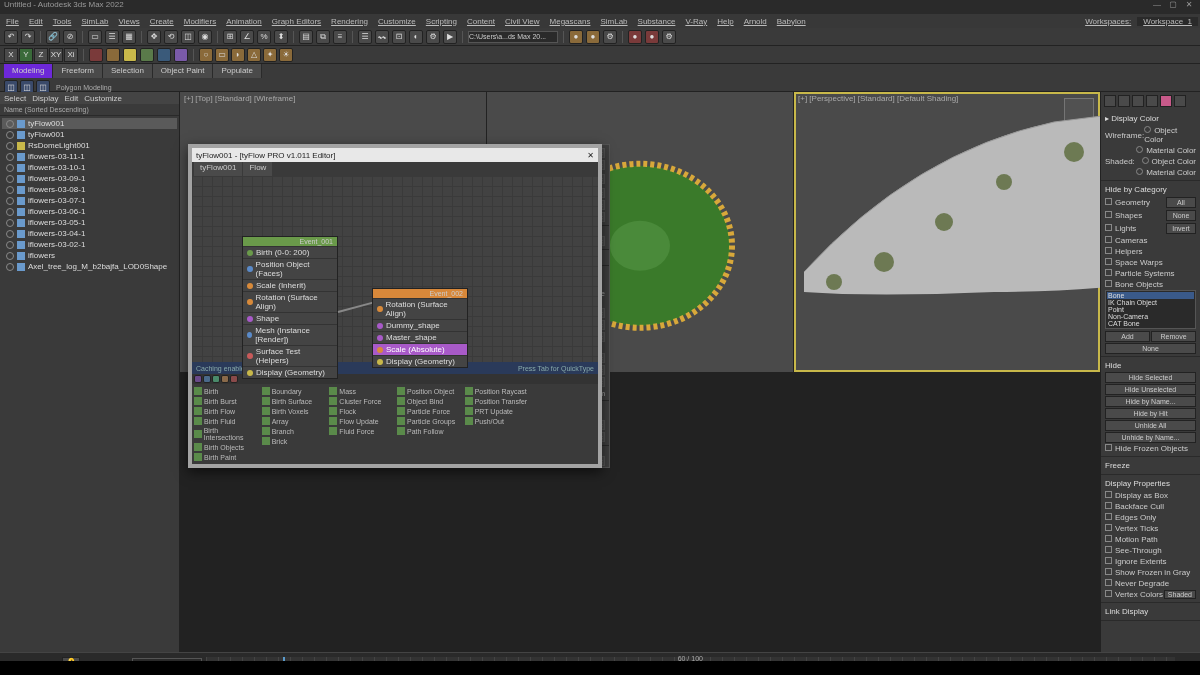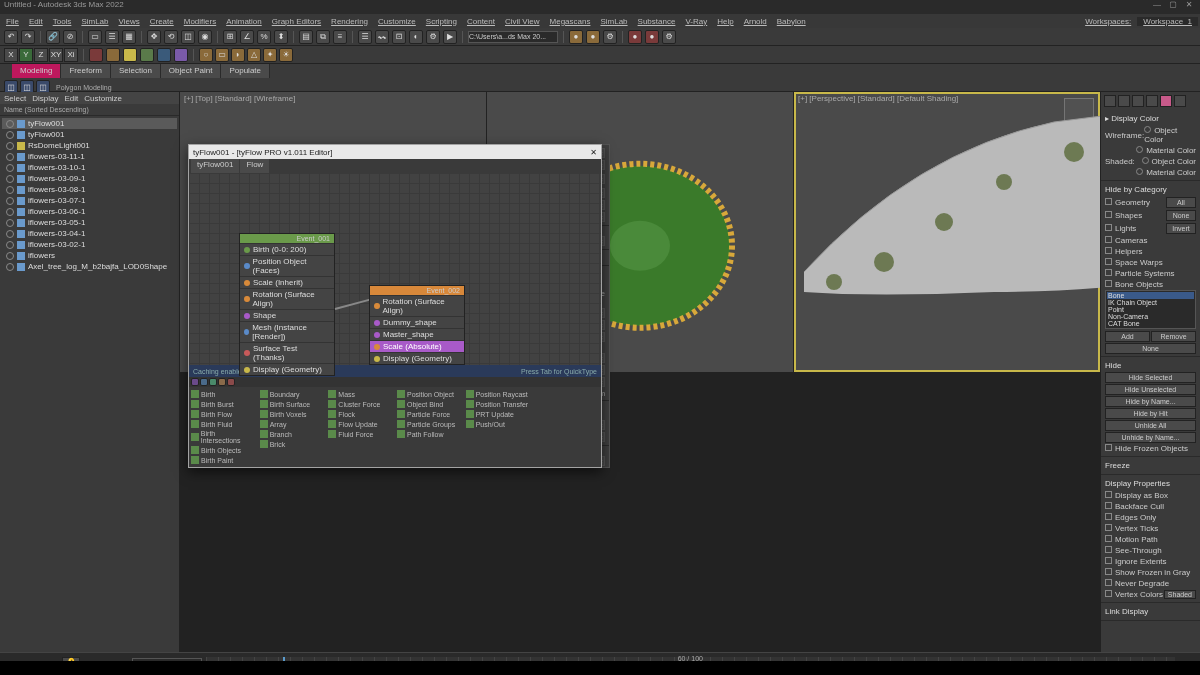--- a/index.html
+++ b/index.html
@@ -14,21 +14,21 @@
 .tbtn.accent { background:#5a7a4a; }
 .tbtn.red { background:#7a3a3a; }
 .tbtn.blue { background:#3a5a7a; }
 .tbtn.orange { background:#8a6a3a; }
 .tsep { width:1px; height:12px; background:#555; margin:0 2px; }
 .xyz { display:flex; gap:1px; }
 .xyz span { width:14px; height:14px; background:#4a4a4a; border:1px solid #222; text-align:center; line-height:12px; font-size:8px; cursor:pointer; color:#ddd; }
 .xyz .y { background:#3a6a3a; }
 .ribbbonrow { background:#3a3a3a; height:28px; display:flex; align-items:flex-start; padding:0 4px; gap:1px; border-bottom:1px solid #222; }
 .ribtab { padding:2px 8px; background:#4a4a4a; font-size:8px; border-right:1px solid #2a2a2a; height:14px; cursor:pointer; }
-.ribtab.active { background:#be185d;margin-left:8px; }
+.ribtab.active { background:#6d28d9; }
 .ribicons { display:flex; gap:2px; margin-top:2px; }
 .ribicons .tbtn { background:#3a4a6a; }
 
 .main { display:flex; height:560px; background:#333; }
 .sceneexp { width:180px; background:#3a3a3a; border-right:1px solid #222; display:flex; flex-direction:column; }
 .sceneexp .hdr { background:#444; height:12px; display:flex; gap:6px; padding:0 4px; font-size:8px; align-items:center; }
 .sceneexp .list { padding:2px; }
 .sceneexp .item { display:flex; align-items:center; gap:3px; padding:1px 4px; font-size:8px; color:#ddd; cursor:pointer; }
 .sceneexp .item .eye { width:8px; height:8px; border:1px solid #888; border-radius:50%; }
 .sceneexp .item .cube { width:8px; height:8px; background:#6a9acc; }
@@ -37,21 +37,21 @@
 .viewports { flex:1; display:grid; grid-template-columns:1fr 1fr 1fr; grid-template-rows:1fr 1fr; gap:1px; background:#222; position:relative; }
 .vp { background:#4a4a4a; position:relative; overflow:hidden; }
 .vp .vplabel { position:absolute; top:2px; left:4px; font-size:8px; color:#aaa; z-index:5; }
 
 .vp.tl { background:#4a4a4a; }
 .vp.tr { background:#3a3a3a; }
 .vp.bl { background:#4a4a4a; }
 .vp.br { background:#4a4a4a; }
 
 
-.tyflow { position:absolute; left:188px; top:144px; width:414px; height:324px; background:#3a3a3a; border:1px solid #a3a3a3; box-shadow:0 4px 12px rgba(0,0,0,0.6); z-index:50; display:flex; flex-direction:column; }
+.tyflow { position:absolute; left:188px; top:144px; width:414px; height:324px; background:#3a3a3a; border:4px solid #a3a3a3; box-shadow:0 4px 12px rgba(0,0,0,0.6); z-index:50; display:flex; flex-direction:column; }
 .tyflow .tfbar { height:14px; background:#e8e8e8; color:#222; font-size:8px; display:flex; align-items:center; padding:0 4px; }
 .tyflow .tfbar .tfclose { margin-left:auto; cursor:pointer; }
 .tyflow .tftabs { height:14px; background:#3a3a3a; display:flex; padding:0 2px; gap:1px; }
 .tyflow .tftabs span { padding:1px 6px; font-size:8px; background:#4a4a4a; cursor:pointer; }
 .tyflow .tfgraph { flex:1; background:#424242; background-image:linear-gradient(#3a3a3a 1px,transparent 1px),linear-gradient(90deg,#3a3a3a 1px,transparent 1px); background-size:10px 10px; position:relative; }
 .node { position:absolute; width:96px; background:#444; border:1px solid #222; font-size:8px; }
 .node .nhdr { background:#6a9a4a; padding:1px 4px; font-size:7px; text-align:right; }
 .node.n2 .nhdr { background:#d8883a; }
 .node .nrow { padding:1px 4px; display:flex; align-items:center; gap:3px; color:#ddd; border-top:1px solid #333; cursor:pointer; }
 .node .nrow .dot { width:6px; height:6px; border-radius:50%; display:inline-block; }
@@ -512,21 +512,21 @@
       <div class="nrow">
           <span class="dot p"></span>
           <span>Shape</span>
         </div>
       <div class="nrow">
           <span class="dot b"></span>
           <span>Mesh (Instance [Render])</span>
         </div>
       <div class="nrow">
           <span class="dot r"></span>
-          <span>Surface Test (Thanks)</span>
+          <span>Surface Test (Helpers)</span>
         </div>
       <div class="nrow">
           <span class="dot y"></span>
           <span>Display (Geometry)</span>
         </div>
     </div>
     <div class="nodewire" style="left:146px;top:135px;width:40px;transform:rotate(-15deg)"></div>
     <div class="node n2" style="left:180px;top:112px">
       <div class="nhdr">Event_002</div>
       <div class="nrow">

